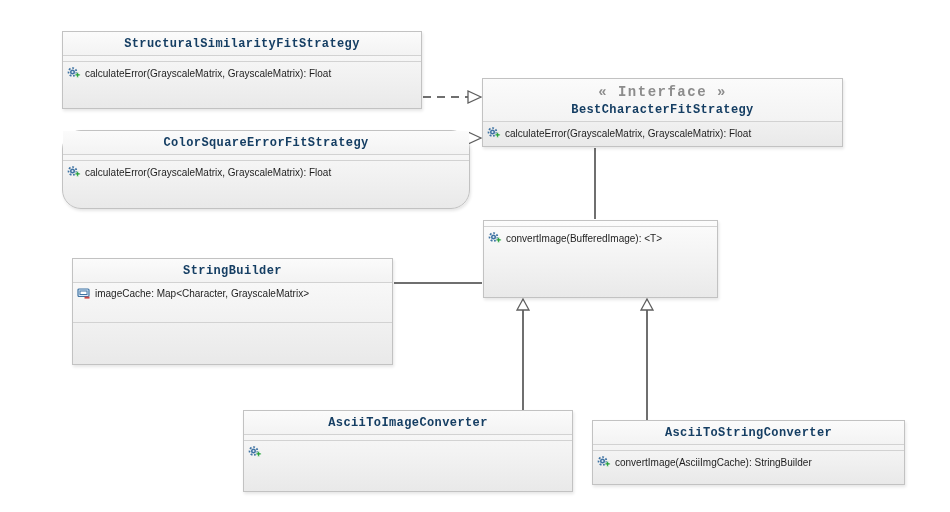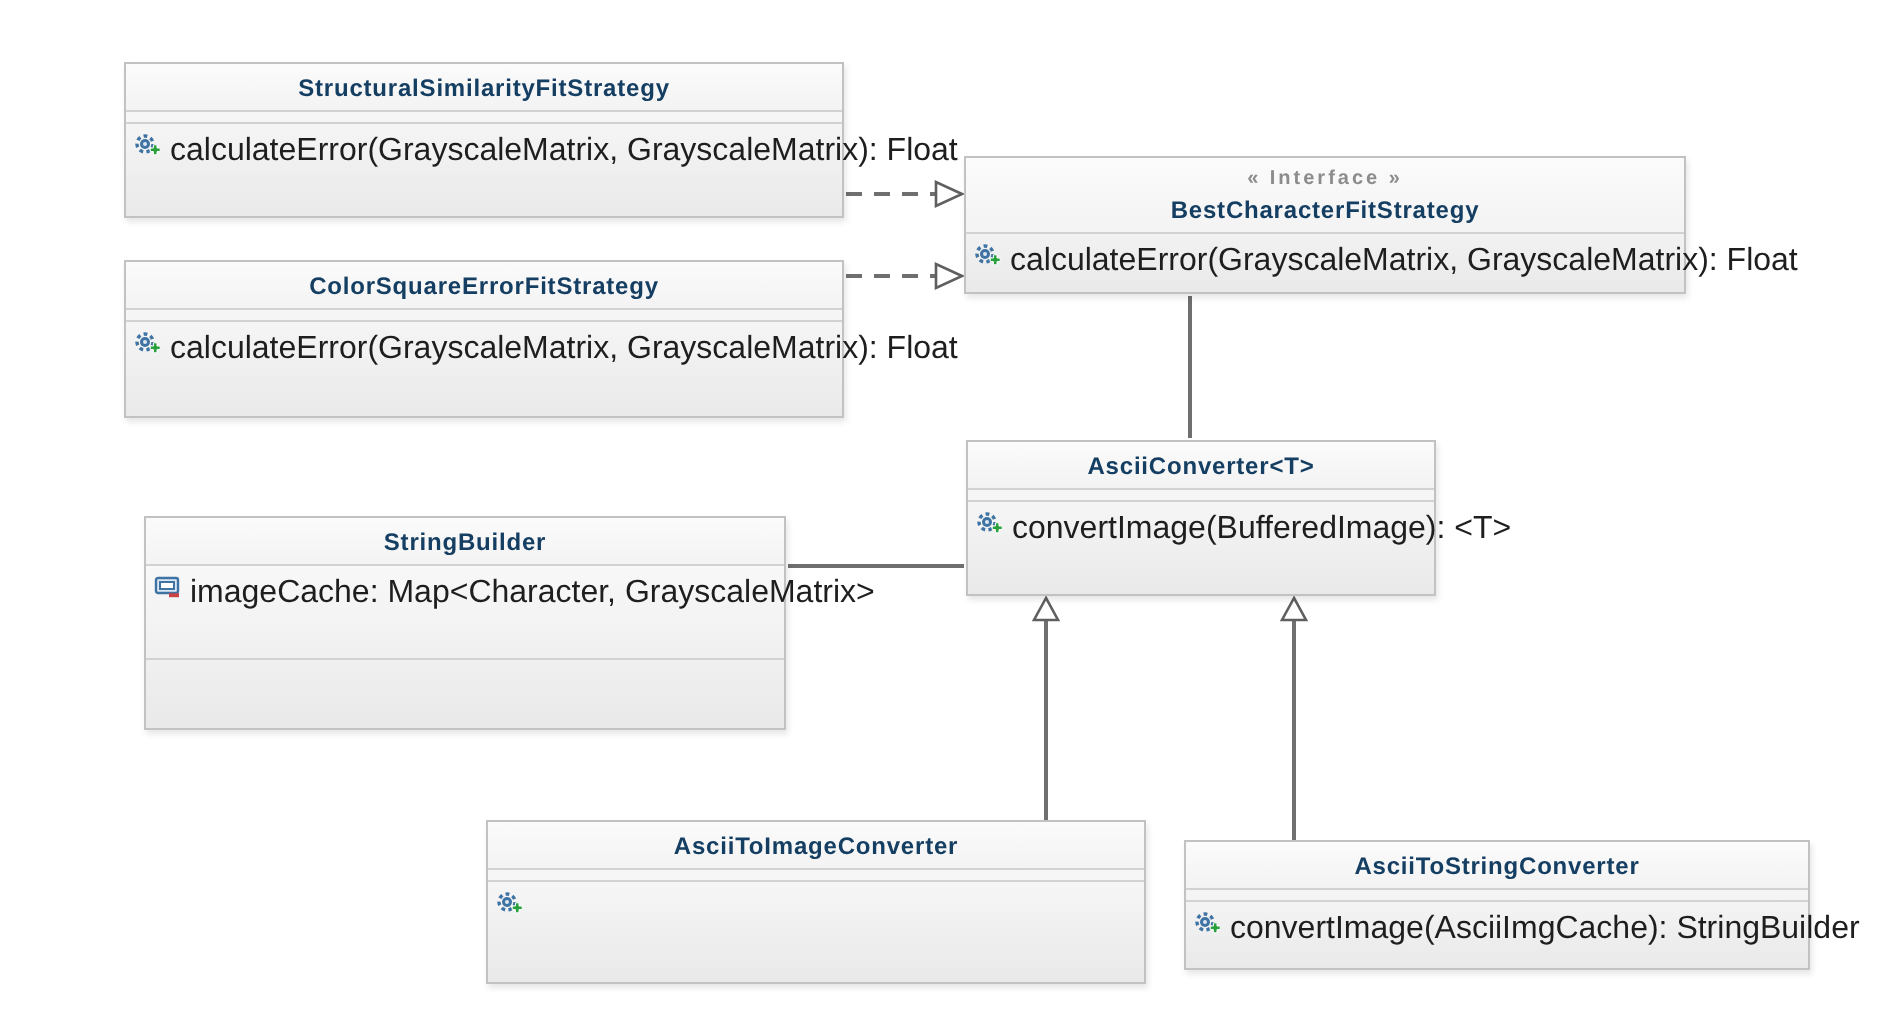--- a/index.html
+++ b/index.html
@@ -14,47 +14,48 @@
   }
   .uml-header {
     text-align:center;
     color:#153e63;
     font-weight:bold;
     font-size:12px;
     letter-spacing:0.4px;
     padding:5px 6px 4px 6px;
     border-bottom:1px solid #d2d2d2;
     background:linear-gradient(to bottom,#fbfbfb,#f3f3f3);
+    font-family:Liberation Mono, monospace;
   }
   .stereotype {
     display:block;
     color:#8c8c8c;
-    font-size:10px;
+    font-size:14px;
     font-weight:bold;
     letter-spacing:1.5px;
     margin-bottom:3px;
   }
   .fields-strip {
     height:6px;
     border-bottom:1px solid #d2d2d2;
   }
   .member {
     display:flex;
-    align-items:flex-start;
+    align-items:center;
     padding:5px 5px 3px 4px;
-    font-size:16px;
+    font-size:10px;
     color:#1e1e1e;
     white-space:nowrap;
   }
   .member.with-sep { border-bottom:1px solid #d2d2d2; padding-bottom:23px; }
   .member svg { margin-right:4px; flex:0 0 auto; }
 
   
   .b-sss { left:62px;  top:31px;  width:360px; height:78px; }
-  .b-csq { left:62px;  top:130px; width:360px; height:79px; }
+  .b-csq { left:62px;  top:130px; width:408px; height:79px;border-radius:19px; }
   .b-ifc { left:482px; top:78px;  width:361px; height:69px; }
   .b-cnv { left:483px; top:220px; width:235px; height:78px; }
   .b-cch { left:72px;  top:258px; width:321px; height:107px; }
   .b-a2i { left:243px; top:410px; width:330px; height:82px; }
   .b-a2s { left:592px; top:420px; width:313px; height:65px; }
 
   .wires { position:absolute; left:0; top:0; width:950px; height:512px; pointer-events:none; }
   .wires line { stroke:#6f6f6f; stroke-width:2; }
   .wires .dashed { stroke-dasharray:8 6; }
   .wires polygon { fill:#ffffff; stroke:#5f5f5f; stroke-width:1.3; }
@@ -123,23 +124,20 @@
       <circle cx="5.5" cy="5" r="4" fill="none" stroke="#3f73a3" stroke-width="1.7" stroke-dasharray="1.9 1.7"></circle>
       <circle cx="5.5" cy="5" r="2.5" fill="#3f73a3"></circle>
       <circle cx="5.5" cy="5" r="1" fill="#dfe9f3"></circle>
       <path d="M9.7 5.4 h1.8 v1.6 h1.6 v1.8 h-1.6 v1.6 h-1.8 v-1.6 h-1.6 v-1.8 h1.6 z" fill="#28a03c" stroke="#ffffff" stroke-width="0.5"></path>
     </svg>
     <span>calculateError(GrayscaleMatrix, GrayscaleMatrix): Float</span>
   </div>
 </div>
 
 <div class="uml-box b-cnv">
-  <div class="uml-header">
-    <span>AsciiConverter&lt;T&gt;</span>
-  </div>
   <div class="fields-strip"></div>
   <div class="member">
     <svg width="14" height="12" viewBox="0 0 14 12">
       <circle cx="5.5" cy="5" r="4" fill="none" stroke="#3f73a3" stroke-width="1.7" stroke-dasharray="1.9 1.7"></circle>
       <circle cx="5.5" cy="5" r="2.5" fill="#3f73a3"></circle>
       <circle cx="5.5" cy="5" r="1" fill="#dfe9f3"></circle>
       <path d="M9.7 5.4 h1.8 v1.6 h1.6 v1.8 h-1.6 v1.6 h-1.8 v-1.6 h-1.6 v-1.8 h1.6 z" fill="#28a03c" stroke="#ffffff" stroke-width="0.5"></path>
     </svg>
     <span>convertImage(BufferedImage): &lt;T&gt;</span>
   </div>

